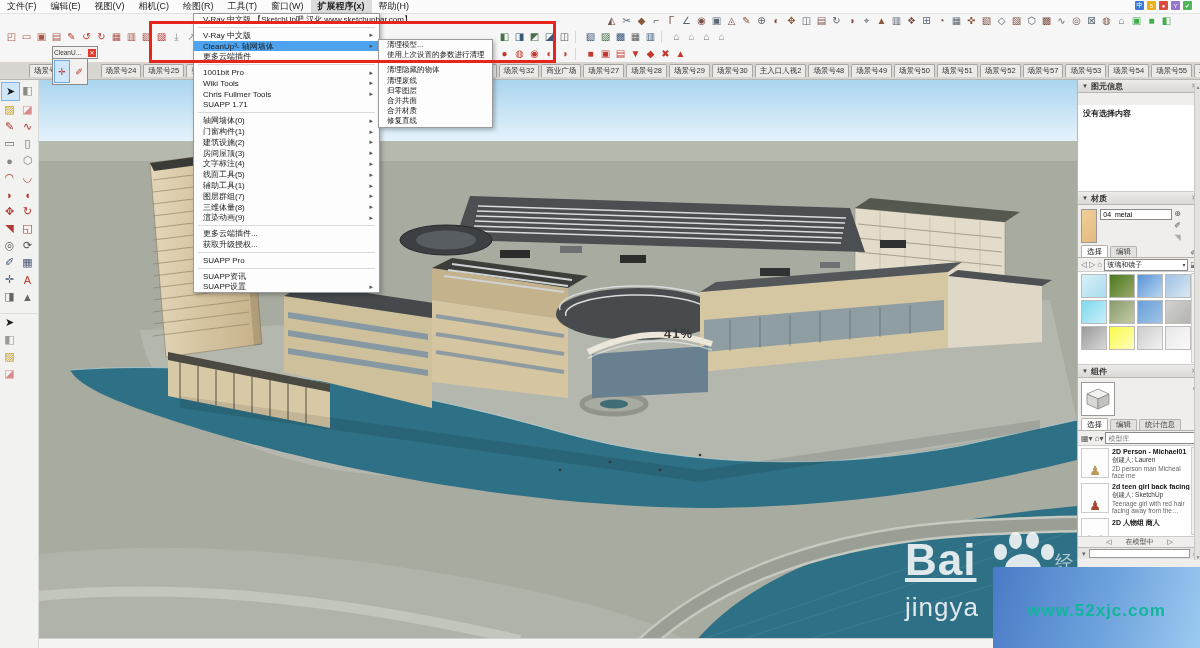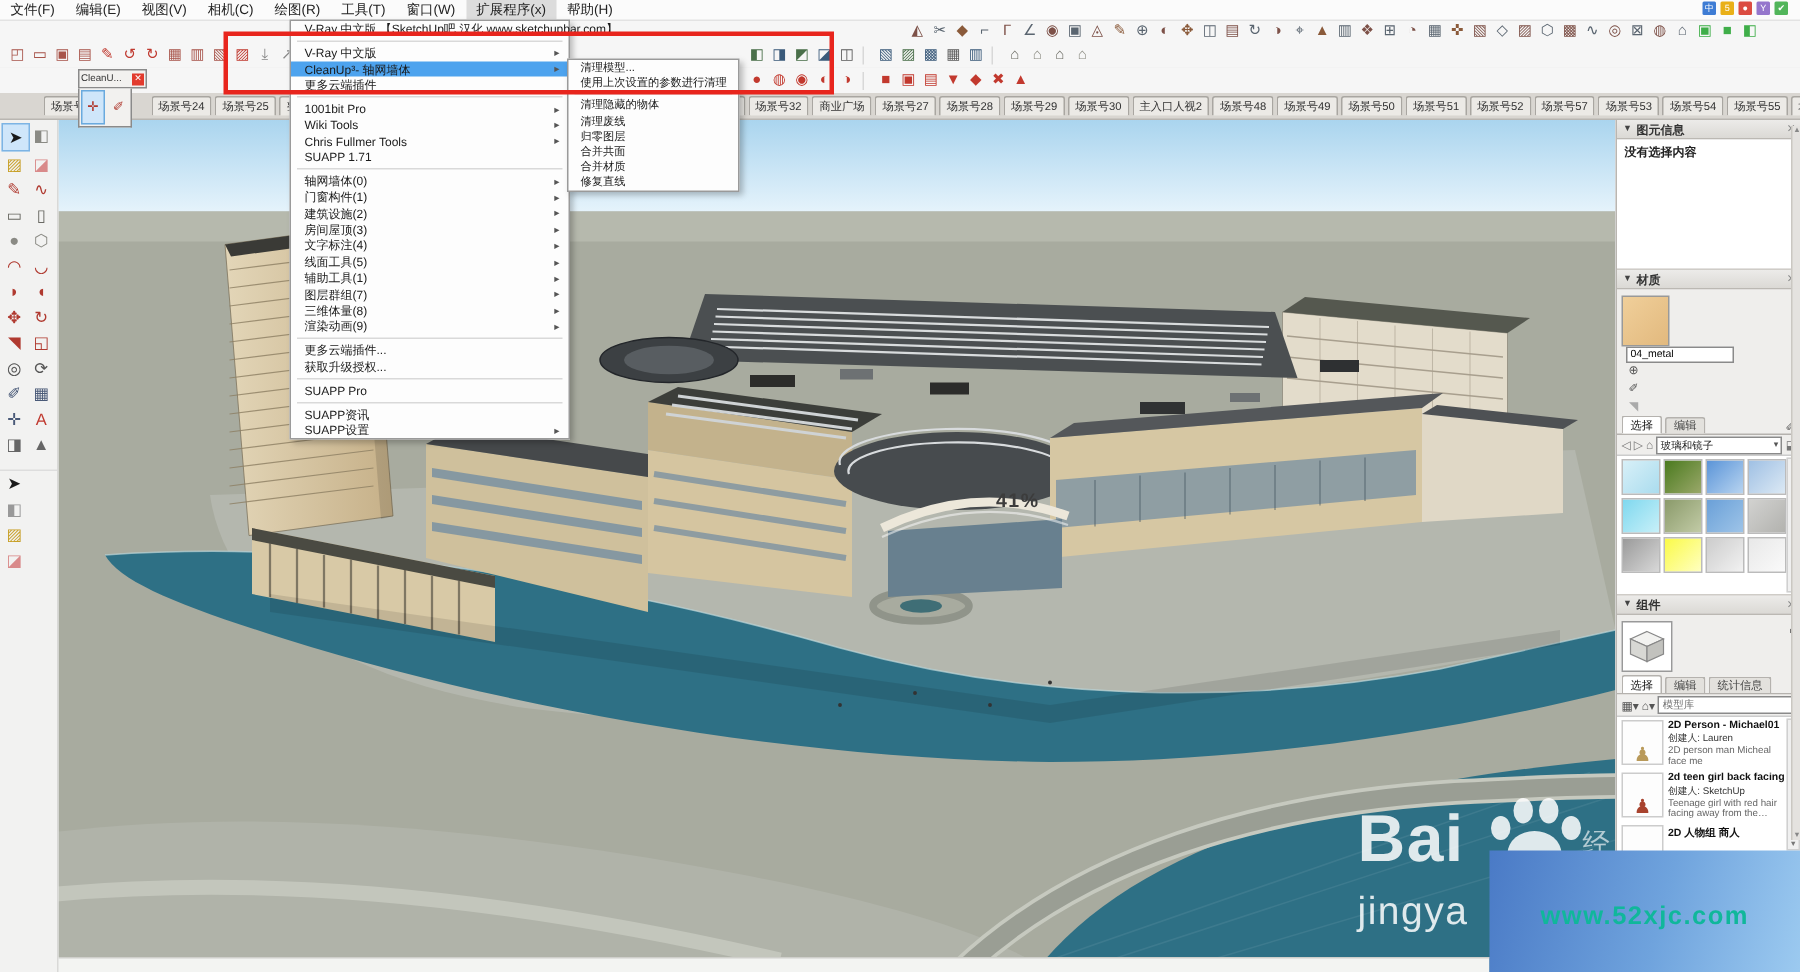--- a/index.html
+++ b/index.html
@@ -4,21 +4,21 @@
 <style>
   html,body{margin:0;padding:0;}
   body{width:1200px;height:648px;position:relative;overflow:hidden;
        font-family:"Liberation Sans","DejaVu Sans",sans-serif;background:#fff;
        -webkit-font-smoothing:antialiased;}
   .abs{position:absolute;}
   
   #menubar{left:0;top:0;width:1200px;height:13px;background:#fbfbfb;border-bottom:1px solid #e3e3e3;
            display:flex;align-items:center;font-size:9px;color:#222;z-index:60;}
   #menubar .mitem{padding:0 7px;height:13px;display:flex;align-items:center;cursor:default;}
-  #menubar .mitem.open{background:#dcdcdc;}
+  #menubar .mitem.open{background:#dcdcdc;font-weight:bold;}
   #tray-icons{right:8px;top:1px;height:9px;display:flex;gap:3px;z-index:61;}
   #tray-icons .ticon{width:9px;height:9px;font-size:6px;color:#fff;display:flex;align-items:center;justify-content:center;border-radius:1px;opacity:.9;}
   
   .tbrow{background:#f6f6f6;display:flex;align-items:center;z-index:40;}
   #row1{left:0;top:13px;width:1200px;height:15px;border-bottom:1px solid #ececec;}
   #row2{left:0;top:28px;width:1200px;height:17px;border-bottom:1px solid #ececec;}
   #row3{left:0;top:45px;width:1200px;height:17px;border-bottom:1px solid #e0e0e0;}
   .igrp{display:flex;align-items:center;position:absolute;top:0;height:100%;}
   .ico{width:15px;height:15px;display:flex;align-items:center;justify-content:center;
        font-size:10px;line-height:1;cursor:default;}
@@ -54,41 +54,41 @@
   #palette-grid{display:grid;grid-template-columns:18px 18px;padding:2px 0 0 1px;}
   #palette-grid .pico,#palette-extra .pico{width:17px;height:17px;display:flex;align-items:center;justify-content:center;font-size:11px;cursor:default;}
   #palette-grid .pico.sel{background:#cfe6fa;border:1px solid #7db4e4;}
   #palette-extra{display:grid;grid-template-columns:18px;margin-top:8px;padding-left:1px;border-top:1px solid #ddd;}
   
   #viewport{left:38px;top:79px;width:1039px;height:569px;overflow:hidden;z-index:1;background:#e8f3fb;}
   #vpsvg{position:absolute;left:-38px;top:0;}
   #progress-label{left:664px;top:326px;font-size:13px;font-weight:bold;color:#3c3c3c;z-index:5;letter-spacing:1px;}
   
   #wm-baidu{left:905px;top:538px;z-index:6;color:#fff;opacity:.85;}
-  #wm-baidu .l1{font-size:44px;font-weight:bold;letter-spacing:1px;line-height:1;}
+  #wm-baidu .l1{font-size:44px;font-weight:bold;letter-spacing:1px;line-height:1;text-decoration:underline;}
   #wm-baidu .l2{font-size:26px;margin-top:10px;letter-spacing:1px;}
   #paw{position:absolute;left:83px;top:-10px;width:70px;height:62px;}
   #paw i{position:absolute;background:#fff;border-radius:50%;}
   #wm-jing{position:absolute;left:148px;top:14px;font-size:18px;opacity:.75;}
   #promo{left:993px;top:567px;width:207px;height:81px;z-index:20;
          background:linear-gradient(105deg,#4a7ac6 0%,#6fa3dd 55%,#9ccaf0 100%);
          display:flex;flex-direction:column;align-items:center;justify-content:center;}
   #promo .t1{font-size:27px;font-weight:bold;color:#2fbf4f;text-shadow:1px 1px 0 #0d6e2a;letter-spacing:2px;}
   #promo .t2{font-size:17px;font-weight:bold;color:#10b79b;margin-top:6px;letter-spacing:1px;}
   #statusbar{left:0;top:638px;width:993px;height:10px;background:#f3f4f2;border-top:1px solid #cfcfcb;z-index:4;}
   
   #tray{left:1077px;top:79px;width:123px;bottom:0;background:#efeeec;border-left:1px solid #b9b6b1;z-index:10;font-size:8px;color:#222;}
   .phead{height:12px;background:linear-gradient(#ecebe9,#dbd9d5);border-bottom:1px solid #bbb8b3;border-top:1px solid #cfccc7;
          display:flex;align-items:center;padding:0 4px;font-weight:bold;font-size:8px;color:#333;}
   .phead .car{font-size:6px;margin-right:3px;color:#444;}
   .phead .hx{margin-left:auto;color:#888;font-size:7px;}
-  .pbody{background:#fff;}
+  .pbody{background:#fff;margin-top:12px;}
   #ei-body{height:80px;padding:3px 5px;font-weight:bold;font-size:8px;color:#222;}
   
-  #mat-top{display:flex;padding:4px 20px 2px 3px;background:#efeeec;flex-direction:column;}
+  #mat-top{display:flex;padding:4px 20px 2px 3px;background:#efeeec;}
   #mat-swatch{width:30px;height:32px;border:1px solid #999;background:linear-gradient(135deg,#f0cf9a,#e2b97e);}
   #mat-fieldcol{flex:1;margin-left:3px;}
   #mat-name{width:66px;height:9px;border:1px solid #8a8a8a;background:#fff;font-size:7px;padding:0 2px;font-family:inherit;}
   #mat-icons{width:12px;display:flex;flex-direction:column;align-items:center;gap:3px;margin-left:2px;color:#555;font-size:8px;}
   .ptabs{display:flex;align-items:flex-end;height:12px;background:#efeeec;border-bottom:1px solid #b5b2ae;padding-left:3px;}
   .ptab{height:10px;padding:0 5px;font-size:7.5px;display:flex;align-items:center;border:1px solid #b5b2ae;border-bottom:none;
         background:#e3e1dd;margin-right:2px;border-radius:2px 2px 0 0;color:#444;}
   .ptab.on{background:#fff;height:11px;color:#111;}
   .ptabs .tool{margin-left:auto;margin-right:4px;font-size:8px;color:#555;}
   #mat-nav{height:13px;display:flex;align-items:center;gap:2px;padding:0 3px;background:#efeeec;border-bottom:1px solid #ccc;}

